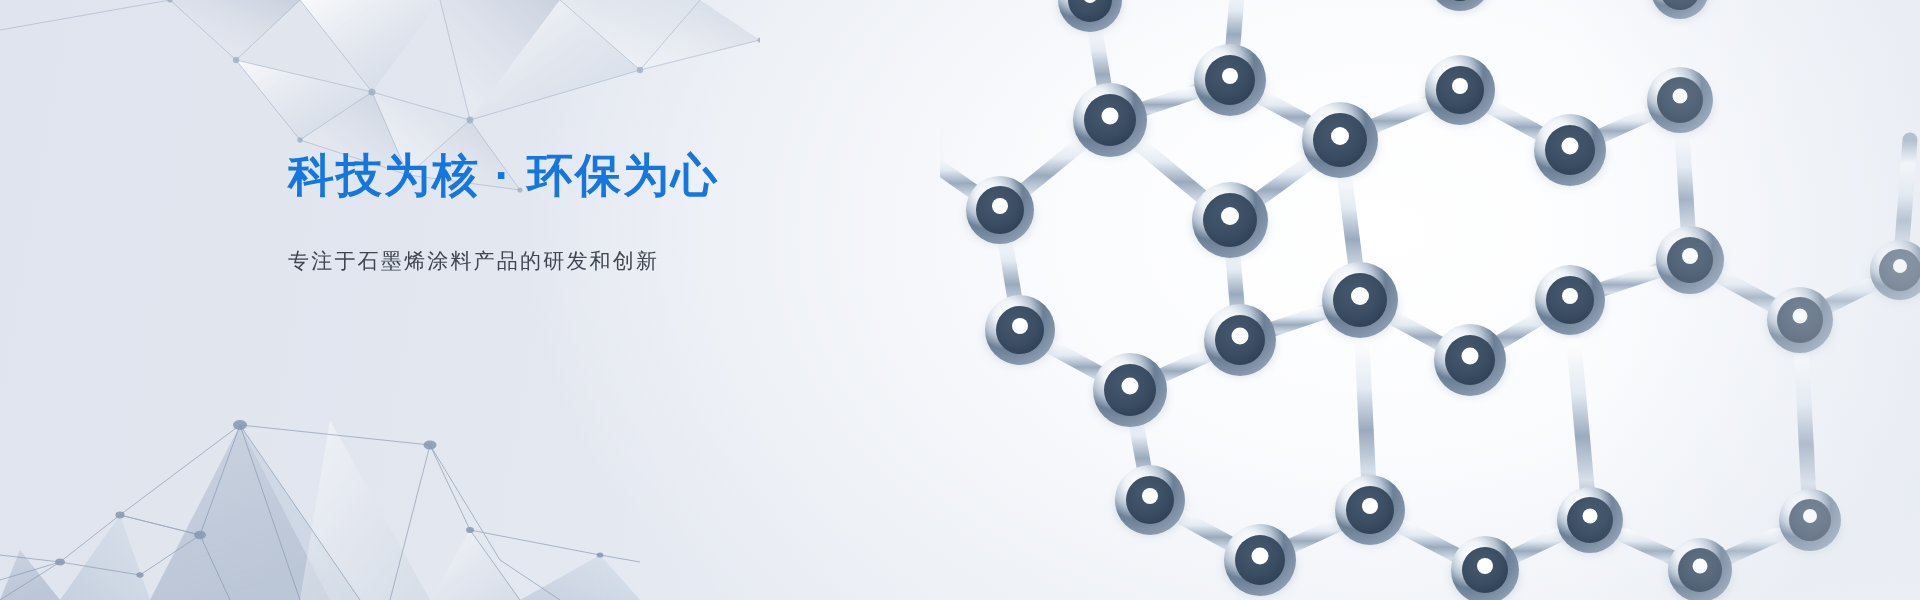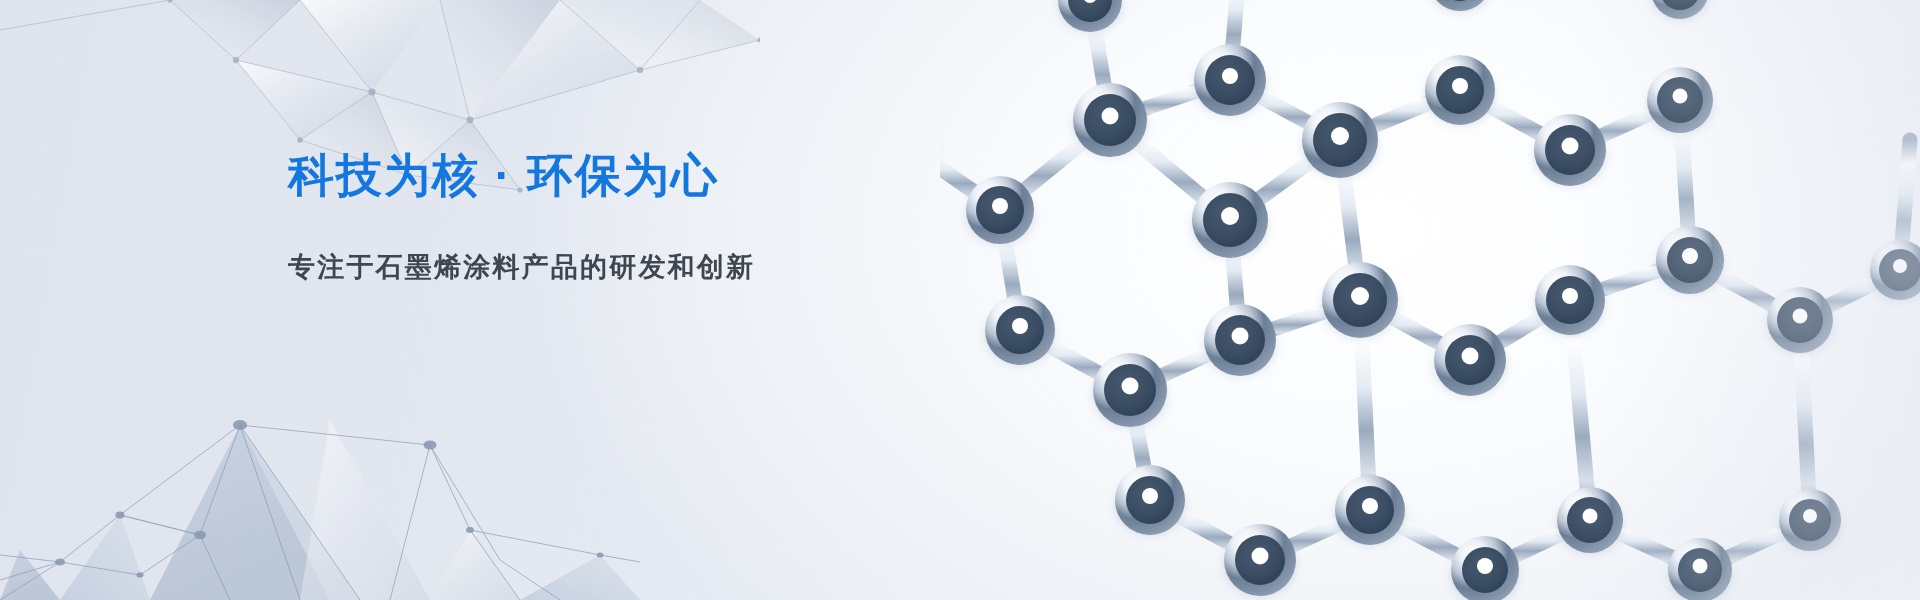--- a/index.html
+++ b/index.html
@@ -23,22 +23,22 @@
     pointer-events:none;
   }
   .text-block{
     position:absolute;left:288px;top:148px;width:620px;
   }
   .headline{
     font-size:46px;line-height:1.18;font-weight:700;color:#1476df;
     letter-spacing:2px;margin:0 0 0 0;white-space:nowrap;
   }
   .sub{
-    margin-top:38px;color:#3f4650;font-size:27px;line-height:2.0;
-    letter-spacing:2.2px;font-weight:700;
+    margin-top:38px;color:#3f4650;font-size:21px;line-height:2.0;
+    letter-spacing:2.2px;font-weight:400;
   }
   .sub div{white-space:nowrap;}
 </style>
 </head>
 <body>
 
 <div class="banner">
 
   <svg class="poly-tl" viewBox="0 0 760 250" preserveAspectRatio="none">
     <defs>

